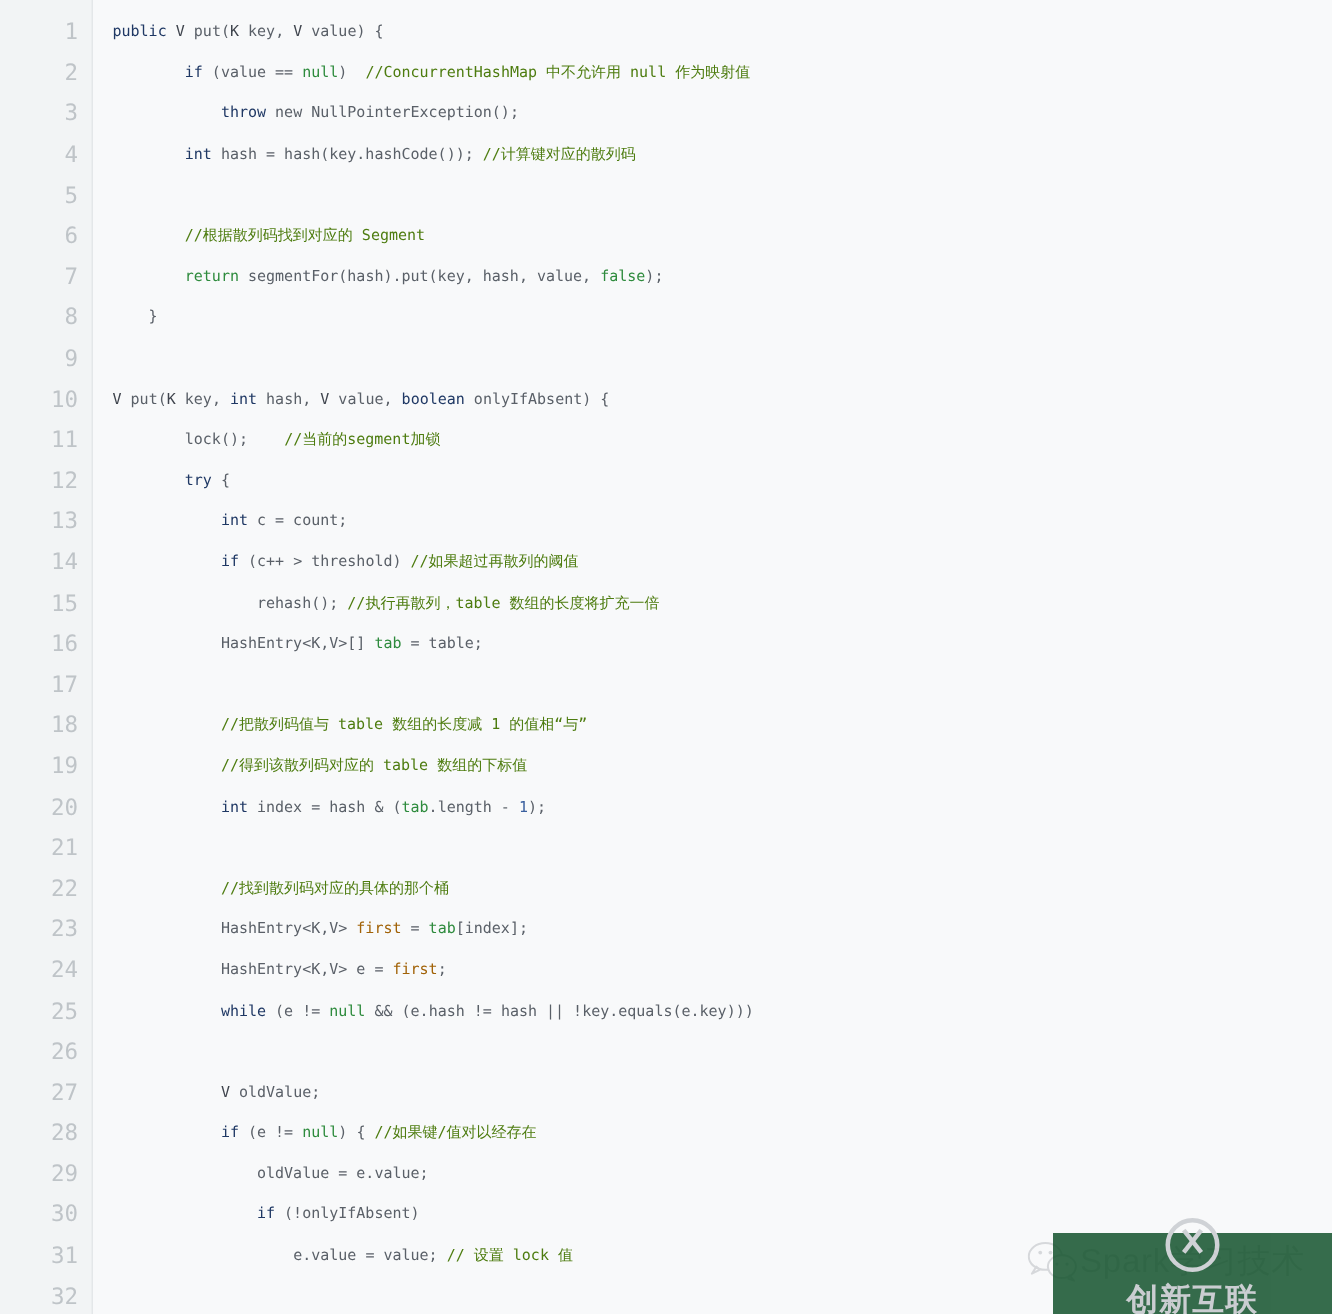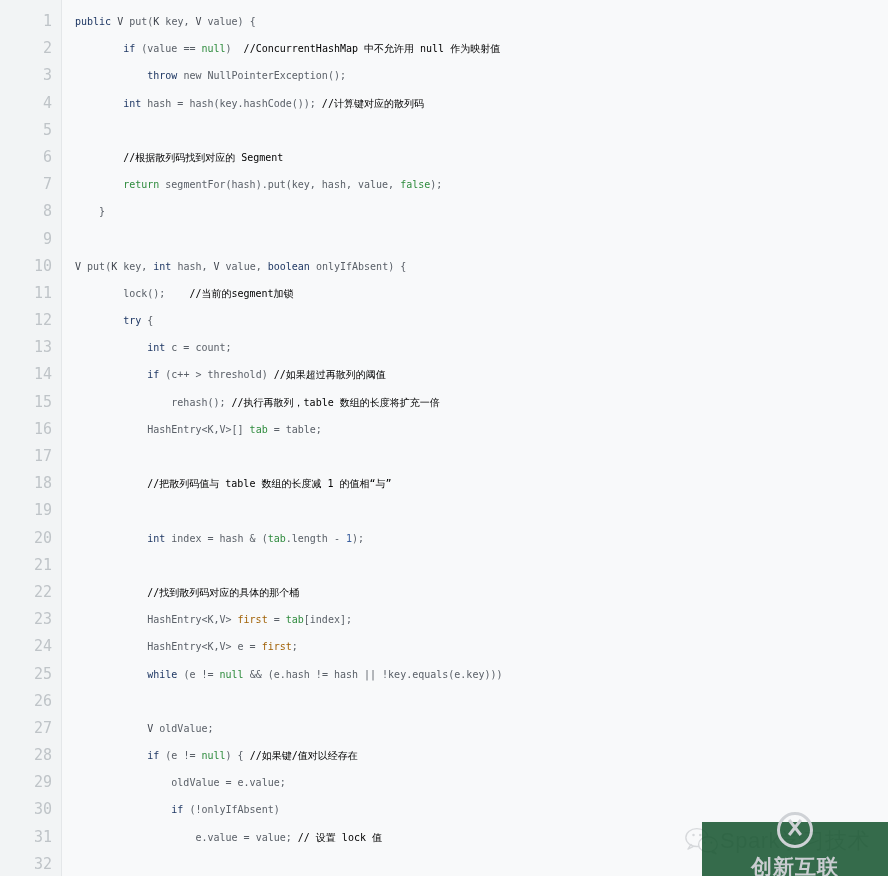--- a/index.html
+++ b/index.html
@@ -46,21 +46,21 @@
     height:27.2px;
     line-height:27.2px;
     font-size:10px;
     white-space:pre;
     color:#4f5560;
     font-family:"DejaVu Sans Mono","Liberation Mono",monospace;
   }
   .t-kw{color:#1f3864;}
   .t-plain{color:#5a6068;}
   .t-green{color:#2e8b3d;}
-  .t-cmt{color:#000000;}
+  .t-cmt{color:#4d7c0f;}
   .t-num{color:#3a5f9e;}
   .t-blue{color:#a16207;}
   .t-dark{color:#3f444d;}
 
   .watermark-wechat{
     position:absolute;
     right:18px;
     bottom:20px;
     display:flex;
     align-items:center;
@@ -181,21 +181,21 @@
       <div class="cl">&nbsp;</div>
       <div class="cl"><span class="t-dark">V</span><span class="t-plain"> </span><span class="t-plain">put</span><span class="t-plain">(</span><span class="t-dark">K</span><span class="t-plain"> key, </span><span class="t-kw">int</span><span class="t-plain"> hash, </span><span class="t-dark">V</span><span class="t-plain"> value, </span><span class="t-kw">boolean</span><span class="t-plain"> onlyIfAbsent) {</span></div>
       <div class="cl"><span class="t-plain">        </span><span class="t-plain">lock();</span><span class="t-plain">    </span><span class="t-cmt">//当前的segment加锁</span></div>
       <div class="cl"><span class="t-plain">        </span><span class="t-kw">try</span><span class="t-plain"> {</span></div>
       <div class="cl"><span class="t-plain">            </span><span class="t-kw">int</span><span class="t-plain"> c = count;</span></div>
       <div class="cl"><span class="t-plain">            </span><span class="t-kw">if</span><span class="t-plain"> (c++ &gt; threshold) </span><span class="t-cmt">//如果超过再散列的阈值</span></div>
       <div class="cl"><span class="t-plain">                </span><span class="t-plain">rehash(); </span><span class="t-cmt">//执行再散列，table 数组的长度将扩充一倍</span></div>
       <div class="cl"><span class="t-plain">            </span><span class="t-plain">HashEntry&lt;K,V&gt;[] </span><span class="t-green">tab</span><span class="t-plain"> = table;</span></div>
       <div class="cl">&nbsp;</div>
       <div class="cl"><span class="t-plain">            </span><span class="t-cmt">//把散列码值与 table 数组的长度减 1 的值相“与”</span></div>
-      <div class="cl"><span class="t-plain">            </span></div>
+      <div class="cl"><span class="t-plain">            </span><span class="t-cmt">//得到该散列码对应的 table 数组的下标值</span></div>
       <div class="cl"><span class="t-plain">            </span><span class="t-kw">int</span><span class="t-plain"> index = hash &amp; (</span><span class="t-green">tab</span><span class="t-plain">.length - </span><span class="t-num">1</span><span class="t-plain">);</span></div>
       <div class="cl">&nbsp;</div>
       <div class="cl"><span class="t-plain">            </span><span class="t-cmt">//找到散列码对应的具体的那个桶</span></div>
       <div class="cl"><span class="t-plain">            </span><span class="t-plain">HashEntry&lt;K,V&gt; </span><span class="t-blue">first</span><span class="t-plain"> = </span><span class="t-green">tab</span><span class="t-plain">[index];</span></div>
       <div class="cl"><span class="t-plain">            </span><span class="t-plain">HashEntry&lt;K,V&gt; e = </span><span class="t-blue">first</span><span class="t-plain">;</span></div>
       <div class="cl"><span class="t-plain">            </span><span class="t-kw">while</span><span class="t-plain"> (e != </span><span class="t-green">null</span><span class="t-plain"> &amp;&amp; (e.hash != hash || !key.equals(e.key)))</span></div>
       <div class="cl">&nbsp;</div>
       <div class="cl"><span class="t-plain">            </span><span class="t-dark">V</span><span class="t-plain"> oldValue;</span></div>
       <div class="cl"><span class="t-plain">            </span><span class="t-kw">if</span><span class="t-plain"> (e != </span><span class="t-green">null</span><span class="t-plain">) { </span><span class="t-cmt">//如果键/值对以经存在</span></div>
       <div class="cl"><span class="t-plain">                </span><span class="t-plain">oldValue = e.value;</span></div>

